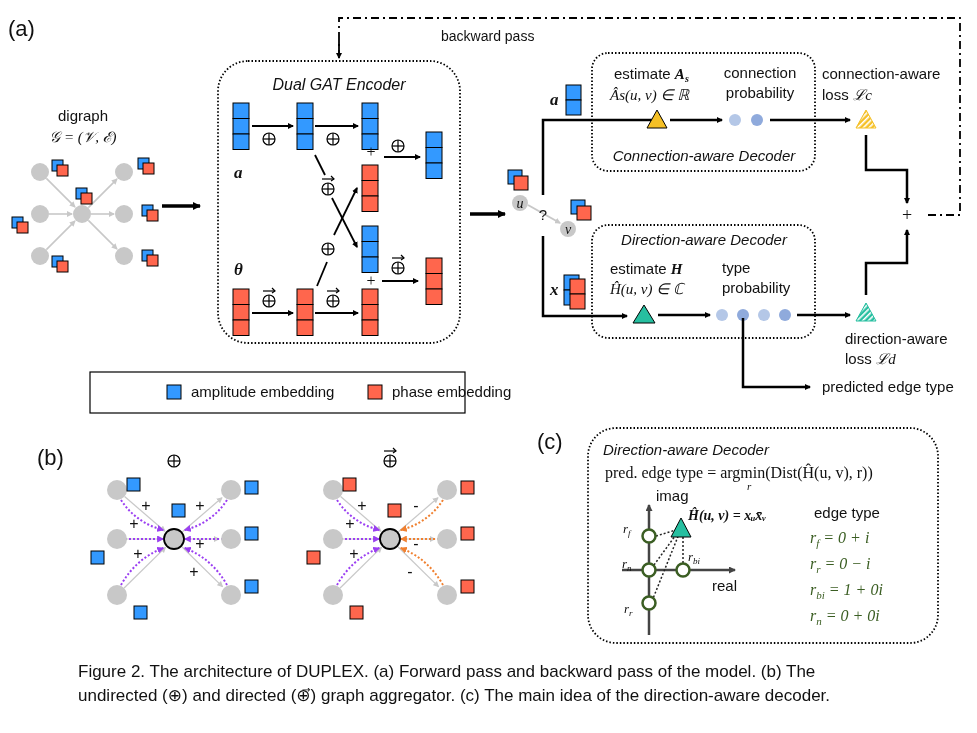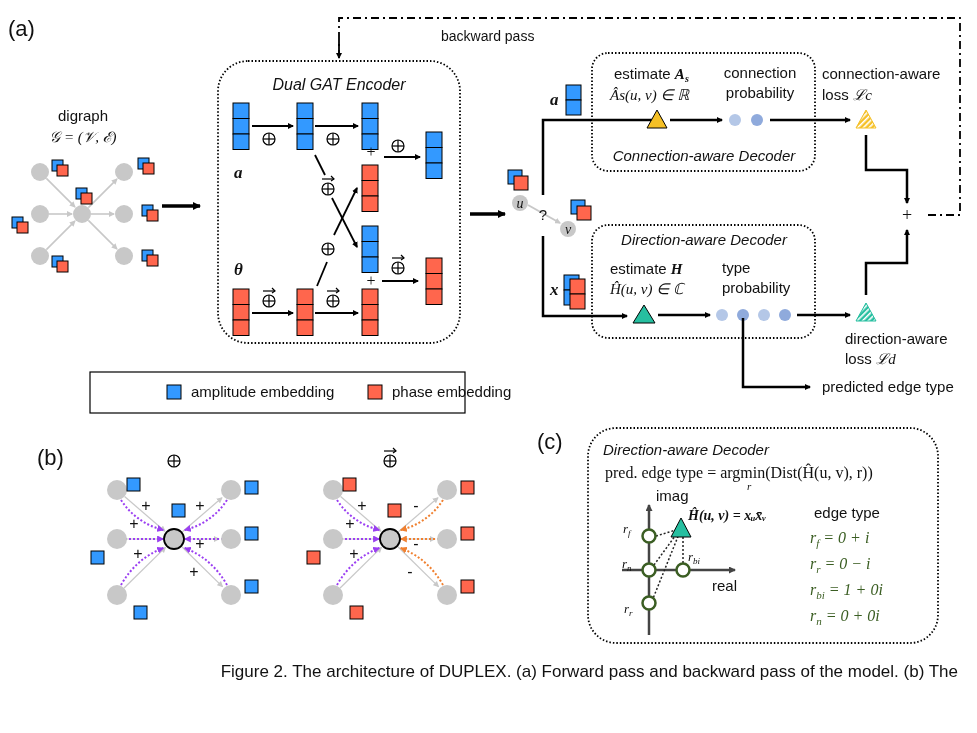--- a/index.html
+++ b/index.html
@@ -4,21 +4,21 @@
 <style>
   html, body { margin:0; padding:0; background:#ffffff; }
   body { width:977px; height:733px; position:relative; overflow:hidden; font-family:"Liberation Sans", sans-serif; color:#000; }
   #fig { position:absolute; left:0; top:0; }
   .t { font-family:"Liberation Sans", sans-serif; fill:#111; }
   .ti { font-family:"Liberation Sans", sans-serif; font-style:italic; fill:#111; }
   .m { font-family:"Liberation Serif", serif; fill:#111; }
   .mb { font-family:"Liberation Serif", serif; font-weight:bold; font-style:italic; fill:#111; }
   .mi { font-family:"Liberation Serif", serif; font-style:italic; fill:#111; }
   .green { fill:#3b5e23; }
-  .caption { position:absolute; left:78px; top:660px; width:880px; font-size:17px; line-height:24px; color:#111; font-family:"Liberation Sans", sans-serif;text-align:right; }
+  .caption { position:absolute; left:78px; top:660px; width:880px; font-size:17px; line-height:24px; color:#111; font-family:"Liberation Sans", sans-serif; }
 </style>
 </head>
 <body>
 
 <svg id="fig" width="977" height="733" viewBox="0 0 977 733" xmlns="http://www.w3.org/2000/svg">
   <defs>
     <marker id="ah" markerWidth="8" markerHeight="8" refX="7" refY="4" orient="auto" markerUnits="userSpaceOnUse">
       <path d="M0,0 L8,4 L0,8 z" fill="#000"></path>
     </marker>
     <marker id="ahs" markerWidth="6" markerHeight="6" refX="5" refY="3" orient="auto" markerUnits="userSpaceOnUse">
@@ -427,13 +427,14 @@
         <text x="810" y="543" font-size="16" class="mi green"><tspan>r</tspan><tspan font-size="11" dy="4">f</tspan><tspan dy="-4"> = 0 + i</tspan></text>
         <text x="810" y="569" font-size="16" class="mi green"><tspan>r</tspan><tspan font-size="11" dy="4">r</tspan><tspan dy="-4"> = 0 − i</tspan></text>
         <text x="810" y="595" font-size="16" class="mi green"><tspan>r</tspan><tspan font-size="11" dy="4">bi</tspan><tspan dy="-4"> = 1 + 0i</tspan></text>
         <text x="810" y="621" font-size="16" class="mi green"><tspan>r</tspan><tspan font-size="11" dy="4">n</tspan><tspan dy="-4"> = 0 + 0i</tspan></text>
       </g>
   </g>
 </svg>
 
 <div class="caption">
   <div>Figure 2. The architecture of DUPLEX. (a) Forward pass and backward pass of the model. (b) The</div>
+  <div>undirected (⊕) and directed (⊕⃗) graph aggregator. (c) The main idea of the direction-aware decoder.</div>
 </div>
 
 </body></html>

